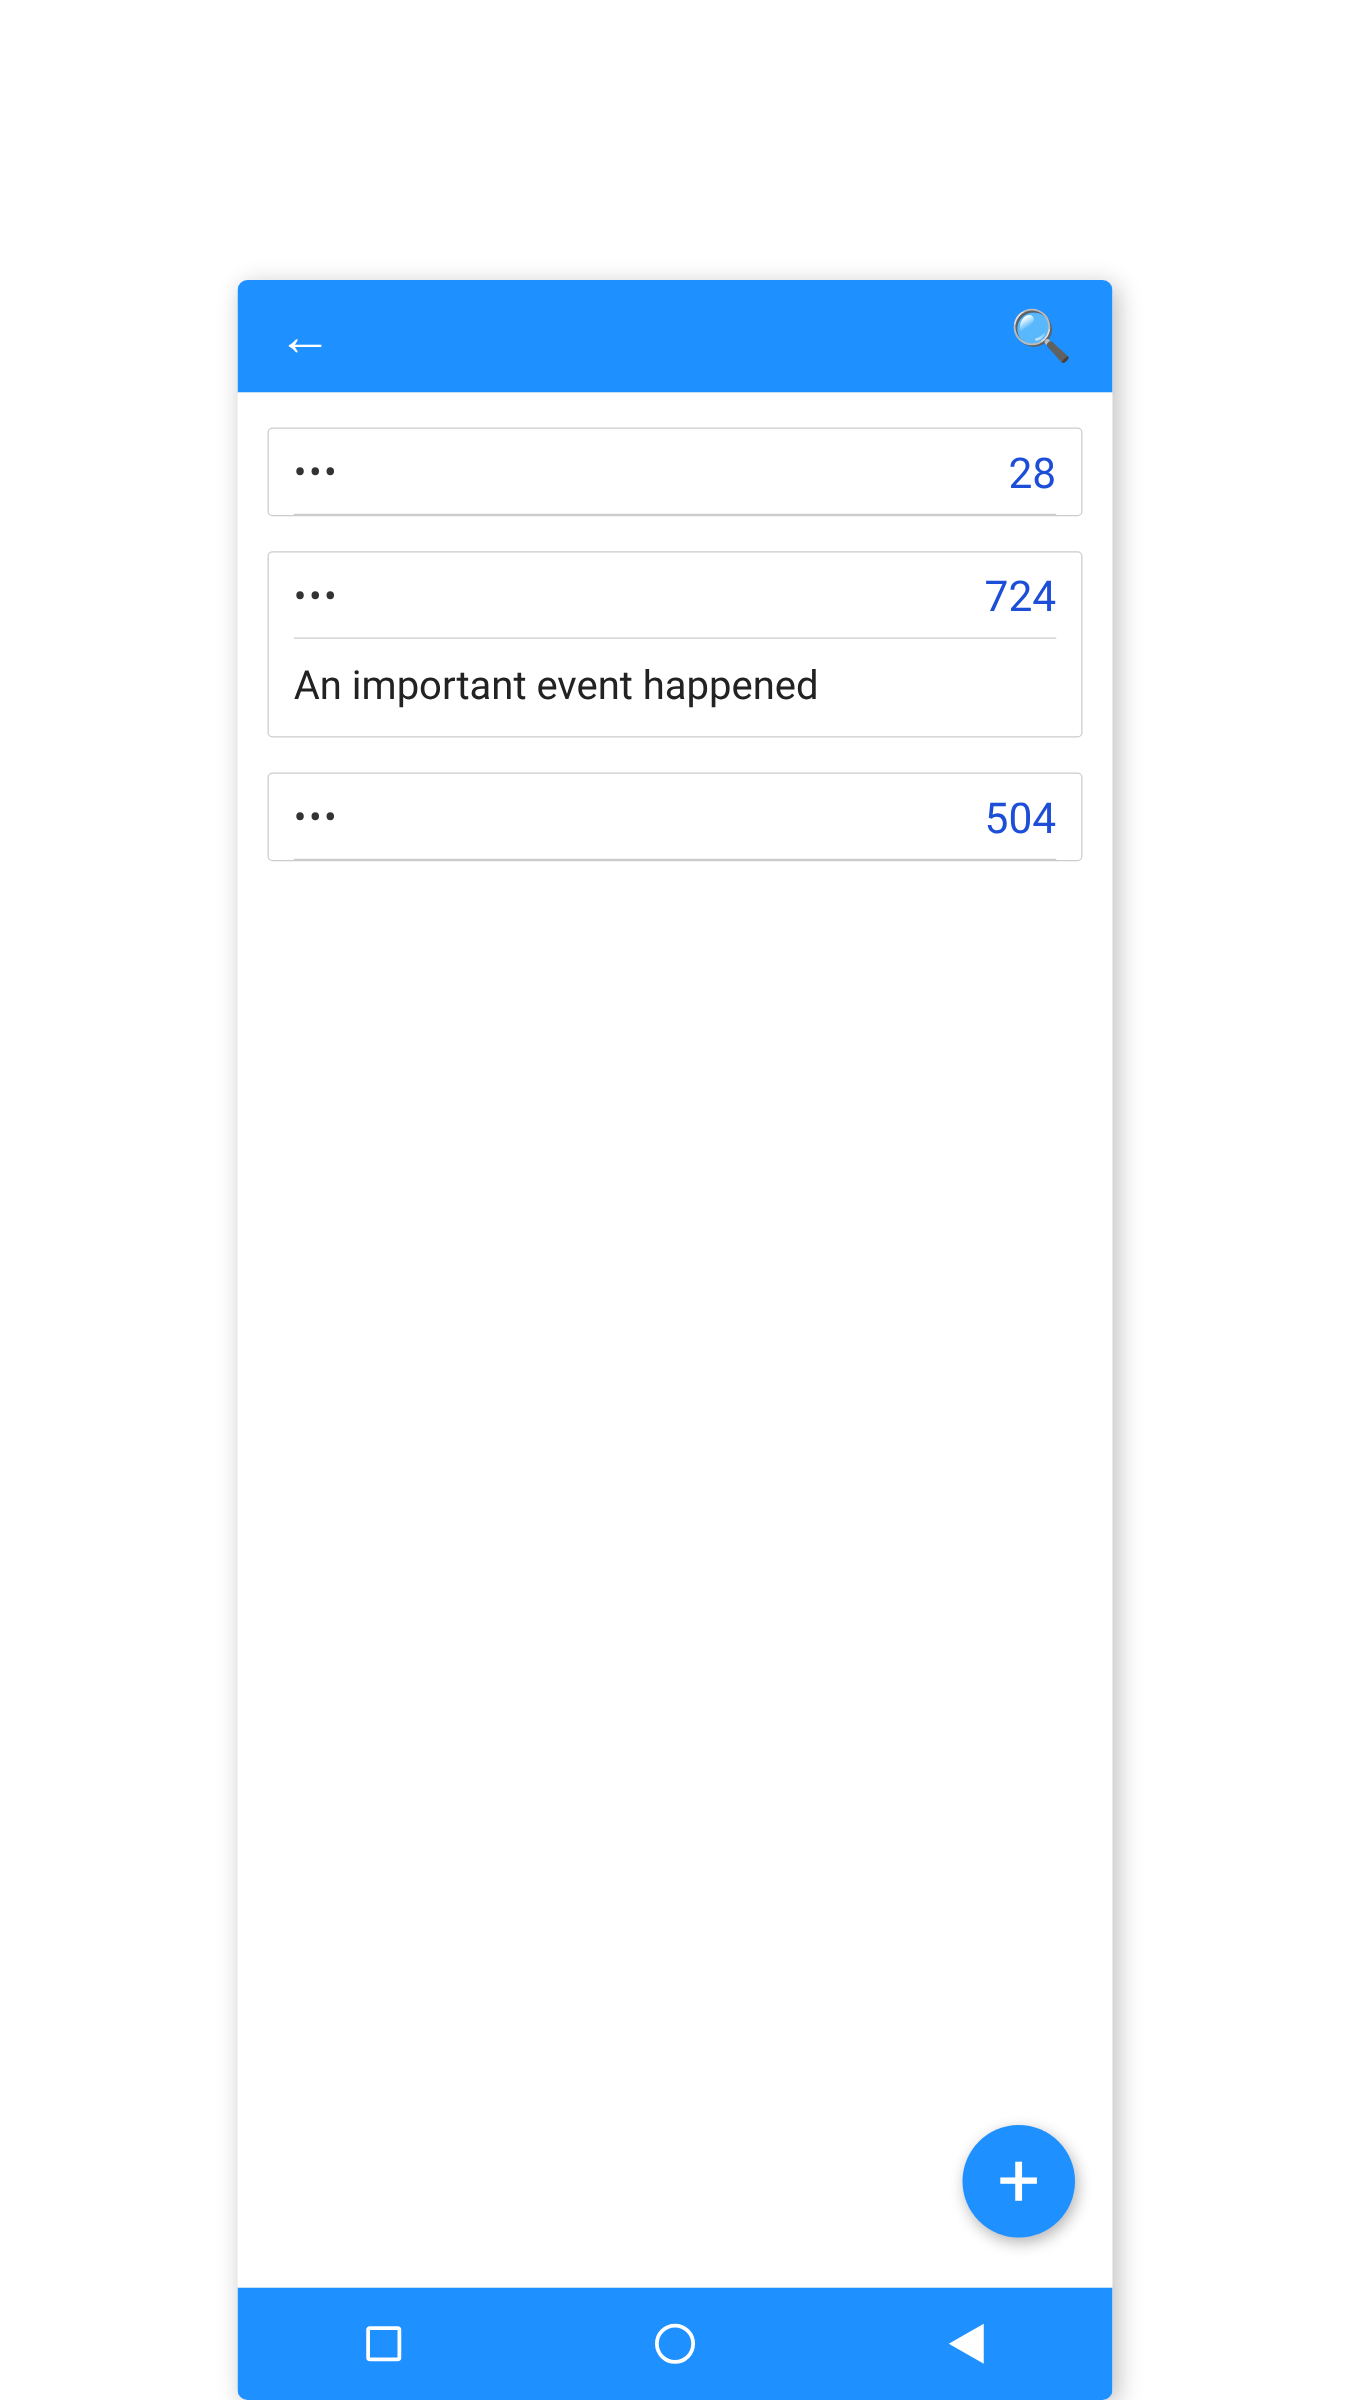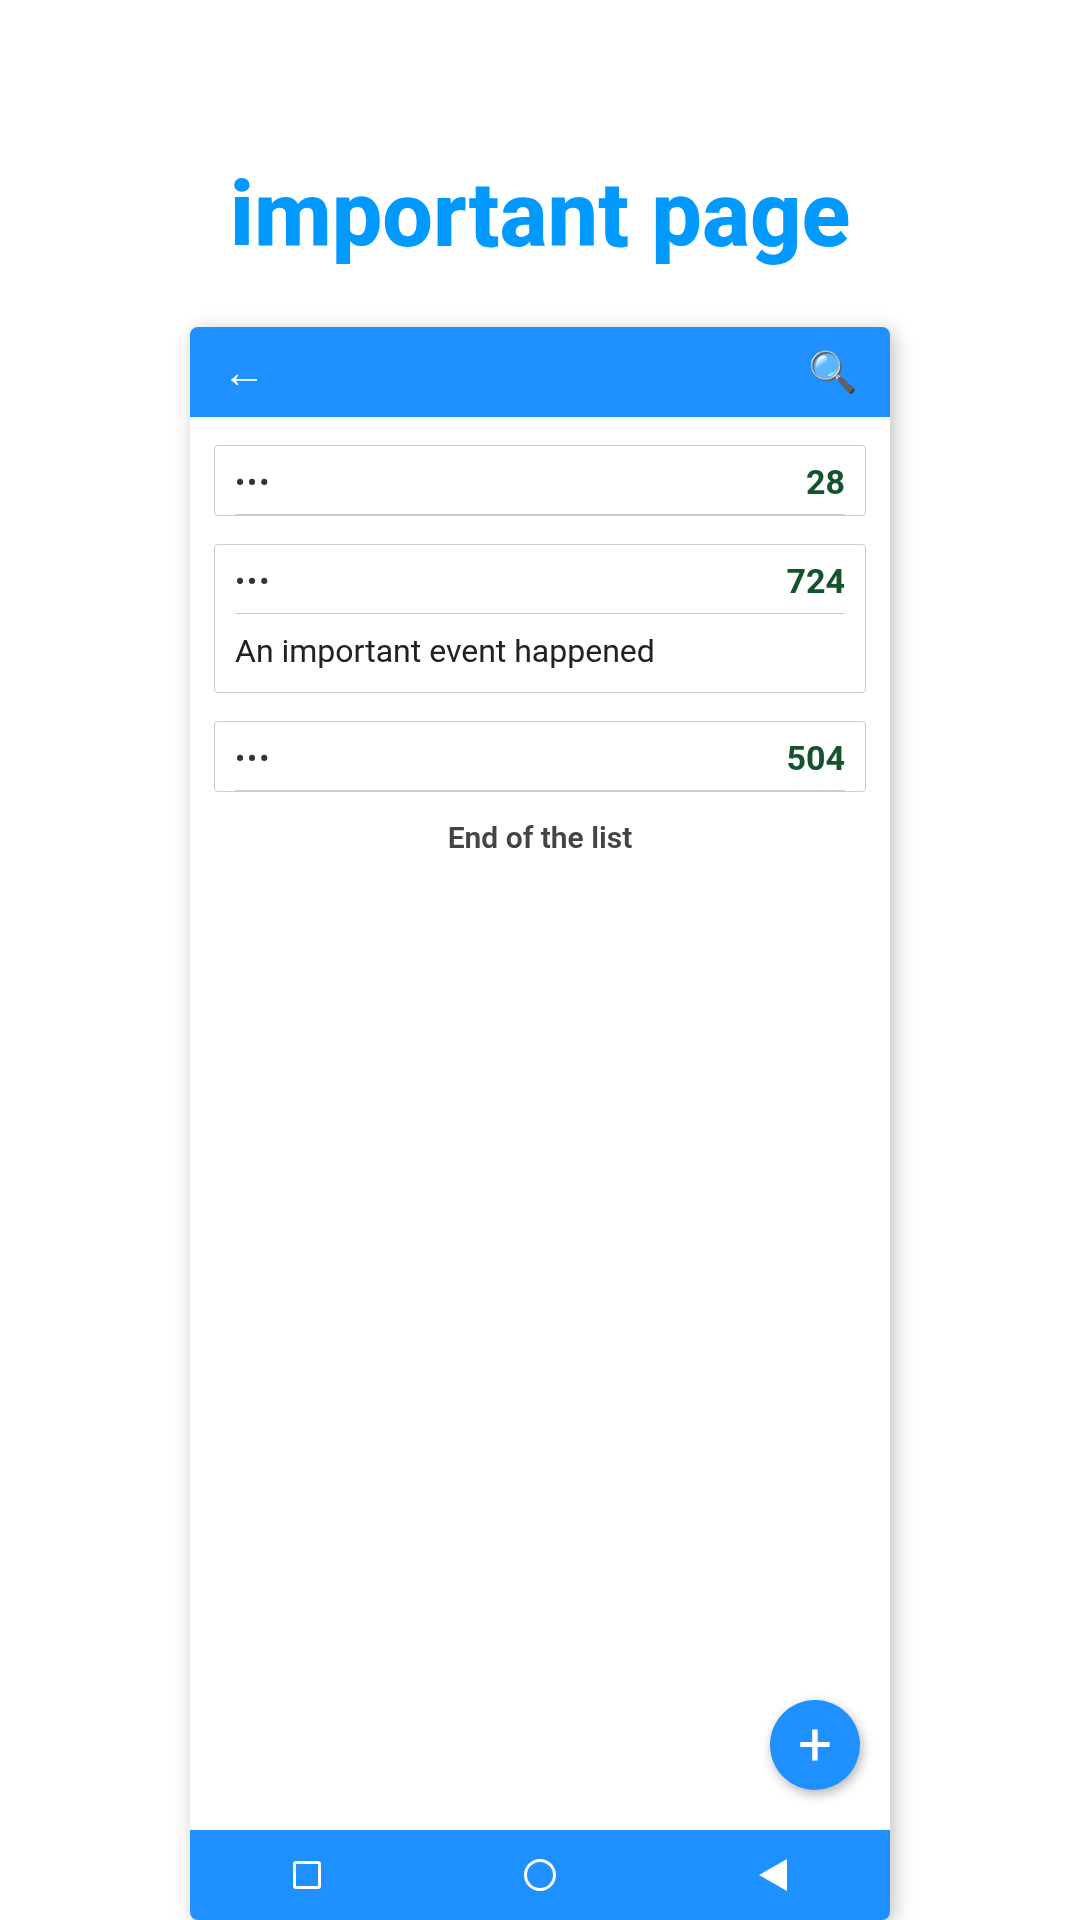--- a/index.html
+++ b/index.html
@@ -92,22 +92,22 @@
     }
 
     .card-dots {
       font-size: 30px;
       letter-spacing: 2px;
       color: #333333;
     }
 
     .card-page {
       font-size: 34px;
-      color: #14532d;
-      font-weight: 700;
+      color: #1d4ed8;
+      font-weight: 400;
     }
 
     .card-divider {
       height: 1px;
       background: #cccccc;
       margin: 0 20px;
     }
 
     .card-text {
       padding: 18px 20px 22px 20px;
@@ -182,21 +182,20 @@
       border-top: 16px solid transparent;
       border-bottom: 16px solid transparent;
       border-right: 28px solid #ffffff;
     }
   </style>
 </head>
 <body>
 
 <h1 class="headline">
   <br>
-  <span>important page</span>
 </h1>
 
 <div class="phone-container">
   <div class="app-bar">
     <span class="back-icon">←</span>
     <span class="app-bar-icon">🔍</span>
   </div>
 
   <div class="app-content">
 
@@ -218,21 +217,20 @@
     </div>
 
     <div class="index-card">
       <div class="card-header">
         <span class="card-dots">•••</span>
         <span class="card-page">504</span>
       </div>
       <div class="card-divider"></div>
     </div>
 
-    <div class="end-of-list">End of the list</div>
 
     <div class="fab-button">+</div>
   </div>
 
   <div class="nav-bar">
     <div class="nav-icon">
       <div class="nav-icon-square"></div>
     </div>
     <div class="nav-icon">
       <div class="nav-icon-circle"></div>

